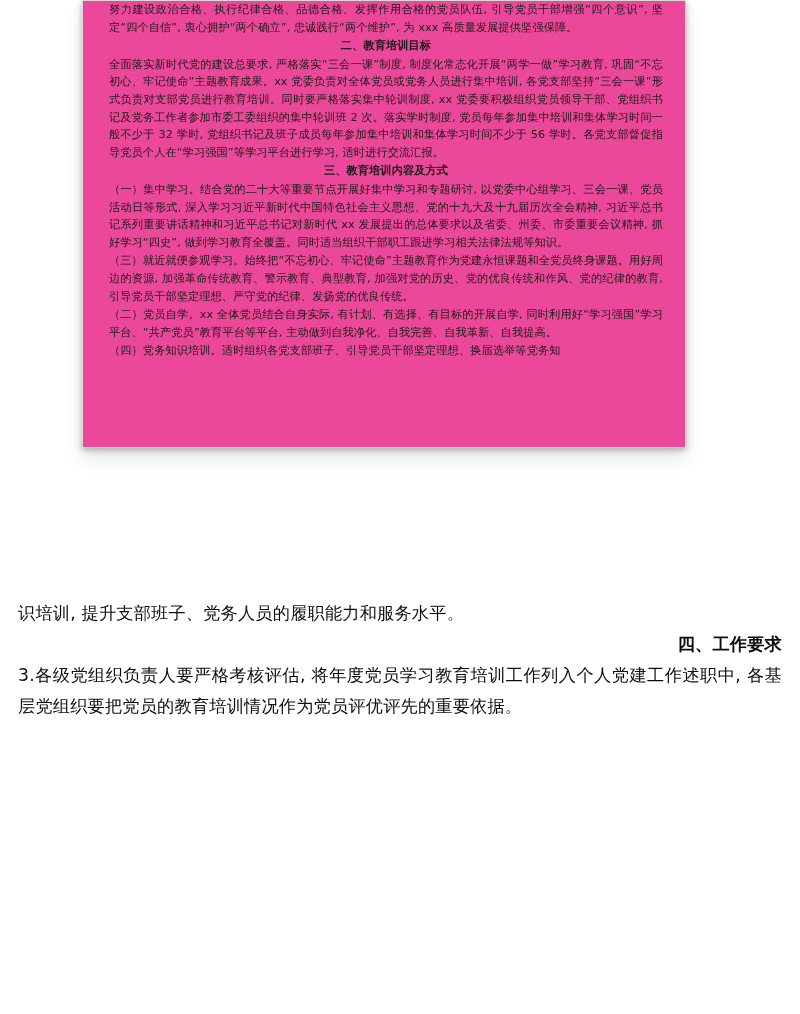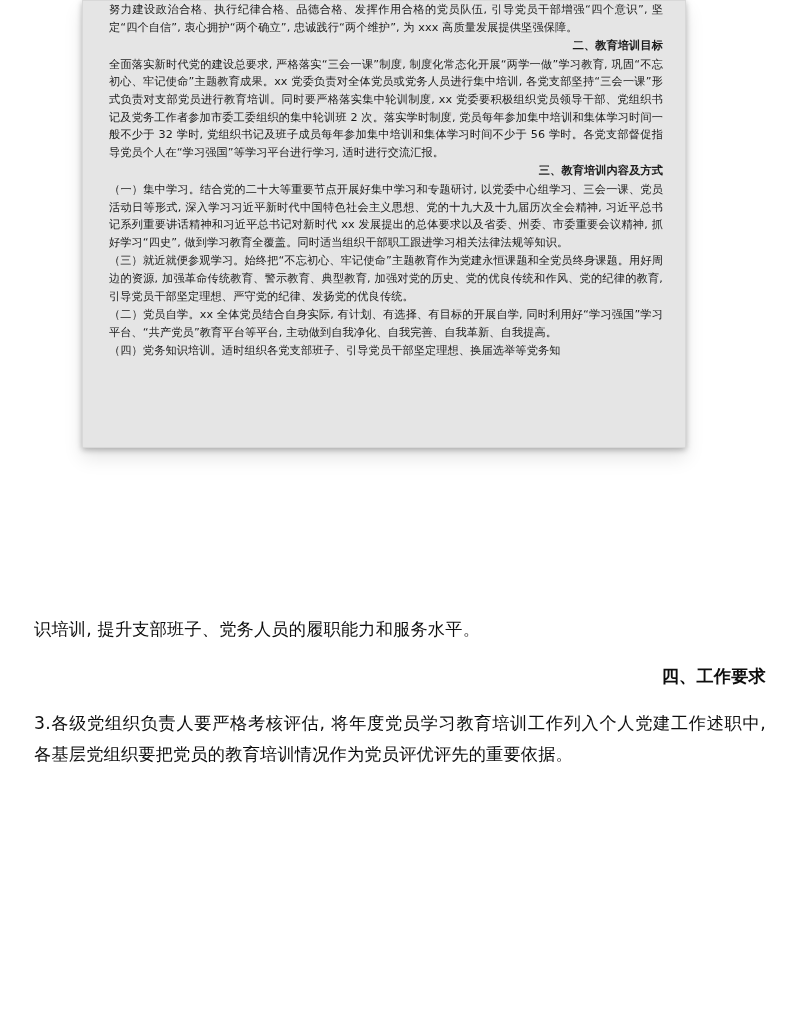--- a/index.html
+++ b/index.html
@@ -16,21 +16,21 @@
     overflow: hidden;
   }
 
   
   .preview-card {
     position: absolute;
     left: 82px;
     top: 0px;
     width: 604px;
     height: 448px;
-    background: #e5e5e5;
+    background: #ec4899;
     border: 1px solid #d8d8d8;
     box-shadow: 0 2px 6px rgba(0,0,0,0.28), 0 10px 18px rgba(0,0,0,0.10);
     box-sizing: border-box;
     overflow: hidden;
   }
   .preview-inner {
     position: absolute;
     left: 26px;
     right: 22px;
     top: 0px;
@@ -41,38 +41,38 @@
     margin: 0 0 1px 0;
     font-size: 11.2px;
     line-height: 17.6px;
     text-align: justify;
     text-justify: inter-ideograph;
     letter-spacing: 0.1px;
     color: #1a1a1a;
   }
   .preview-inner p.heading {
     font-weight: bold;
-    text-align: right;
+    text-align: center;
   }
   .preview-inner p.indent {
     text-indent: 0;
   }
 
   
   .main-text {
     position: absolute;
     left: 18px;
     right: 18px;
     top: 598px;
     font-size: 17.2px;
     line-height: 31px;
     color: #0d0d0d;
   }
   .main-text p {
-    margin: 16px;
+    margin: 0;
     text-align: justify;
     text-justify: inter-ideograph;
     letter-spacing: 0.2px;
   }
   .main-text p.heading {
     font-weight: bold;
     text-align: right;
   }
 </style>
 </head>

